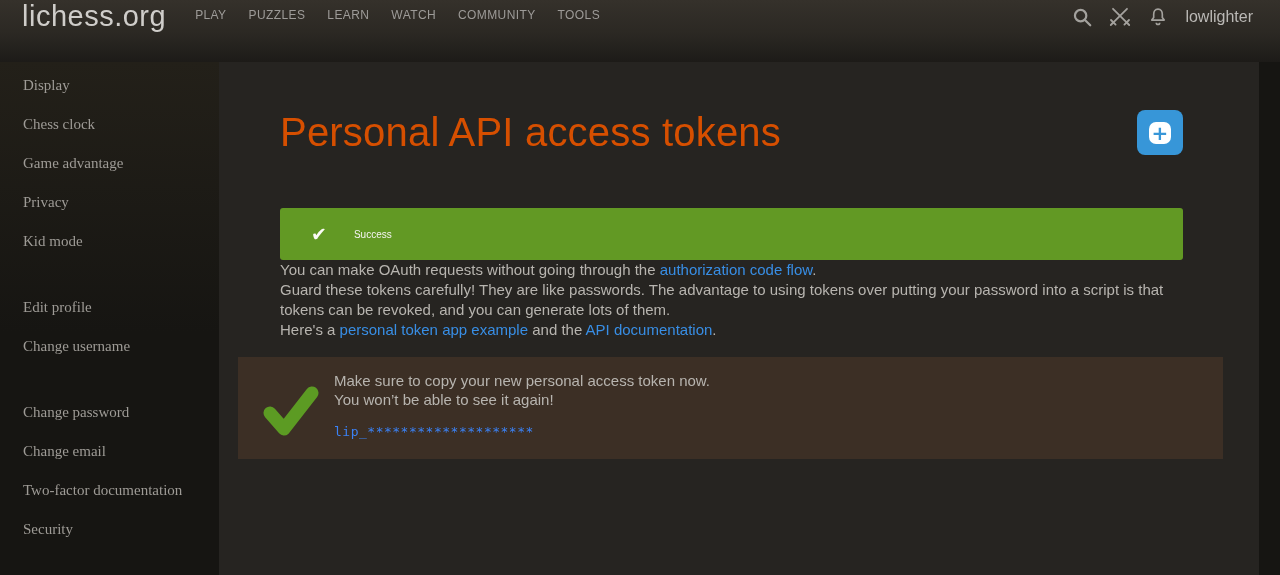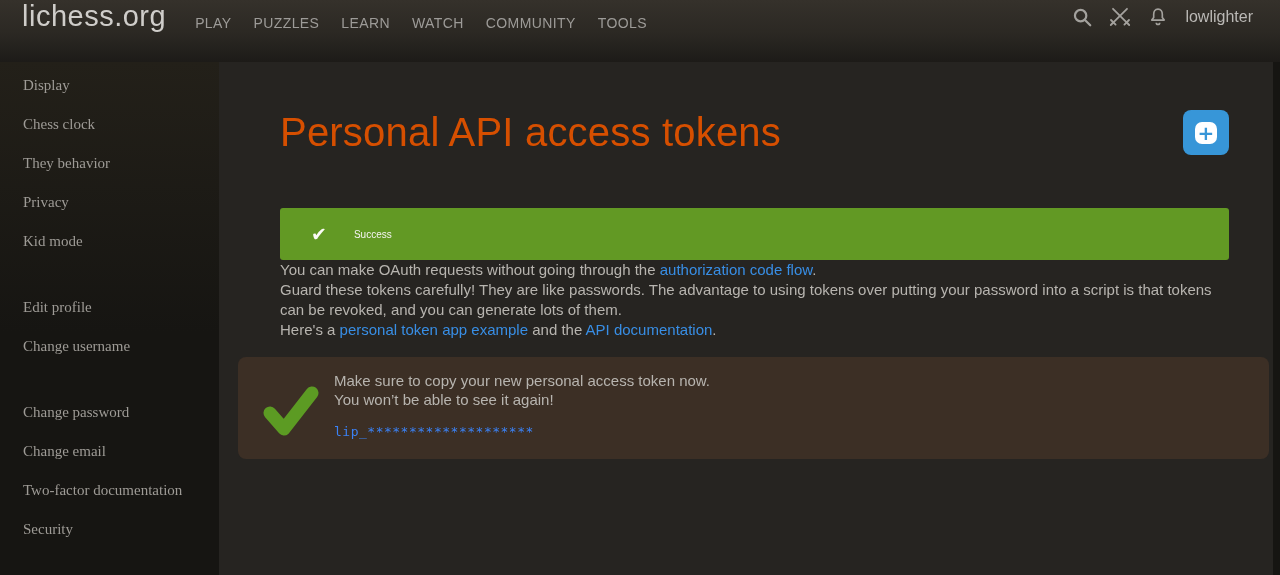--- a/index.html
+++ b/index.html
@@ -16,22 +16,22 @@
     height: 62px; display: flex; align-items: flex-start;
     padding: 0 14px 8px 22px;
     background: linear-gradient(to bottom, #35312b 0%, #2b2823 55%, #1d1b18 100%);
   }
   .logo {
     font-size: 29px; color: #cfcdca; letter-spacing: 0.5px; cursor: pointer;
     font-weight: 400;
   }
   .topnav { display: flex; margin-left: 18px; }
   .topnav a {
-    display: block; padding: 8px 11px; font-size: 14px; letter-spacing: 0.4px;
-    color: #9d9b98; text-decoration: none; text-transform: none; cursor: pointer; margin-top: 7px;
+    display: block; padding: 8px 11px; font-size: 12px; letter-spacing: 0.4px;
+    color: #9d9b98; text-decoration: none; text-transform: none; cursor: pointer;
   }
   .topbar-right { margin-left: auto; display: flex; align-items: center; }
   .icon-btn {
     width: 38px; height: 34px; display: flex; align-items: center; justify-content: center;
     cursor: pointer; background: none; border: none; padding: 0;
   }
   .username {
     font-size: 16px; color: #bab8b5; padding: 0 13px 0 8px; cursor: pointer;
   }
 
@@ -46,22 +46,22 @@
   }
   .side-group { margin: 0; padding: 0; list-style: none; font-family: Liberation Serif, serif; }
   .side-group + .side-group { margin-top: 27px; }
   .side-item {
     height: 39px; display: flex; align-items: center; padding-left: 23px;
     font-size: 15px; color: #9e9b96; cursor: pointer;
   }
 
   
   .main {
-    flex: 1; margin-right: 7px; background: #262421;
-    padding: 0 44px 0 61px; overflow: hidden;
+    flex: 1; margin-right: 21px; background: #262421;
+    padding: 0 76px 0 61px; overflow: hidden;
   }
   .title-row {
     display: flex; justify-content: space-between; align-items: flex-start;
     margin-top: 46px;
   }
   h1.page-title {
     margin: 0; font-size: 40px; line-height: 48px; font-weight: 400;
     color: #d64f00; letter-spacing: 0.2px;
   }
   .new-btn {
@@ -89,21 +89,21 @@
 
   .main p { margin: 0; font-size: 15px; line-height: 20px; color: #b7b4af; }
   .p-1 { margin-top: 29px; }
   .p-2 { margin-top: 18px; }
   .p-3 { margin-top: 18px; }
   .p-4 { margin-top: 16px; }
   a.lnk { color: #388ee5; text-decoration: none; cursor: pointer; }
 
   .token-box {
     margin: 17px -40px 0 -42px;
-    background: #3c2f25; border-radius: 8px;
+    background: #3c2f25; border-radius: 0;
     padding: 14px 20px 18px 22px;
     display: flex; align-items: flex-start;
   }
   .big-check { flex: none; width: 58px; margin: 14px 14px 0 2px; }
   .token-lines { font-size: 15px; line-height: 19px; color: #b7b4af; }
   .token-value {
     margin-top: 13px;
     font-family: "DejaVu Sans Mono", "Liberation Mono", monospace;
     font-size: 13px; letter-spacing: 0.5px; color: #3b82f6;
   }
@@ -149,21 +149,21 @@
     <div class="username">lowlighter</div>
   </div>
 </header>
 
 <div class="layout">
 
   <aside class="sidebar">
     <ul class="side-group">
       <li class="side-item">Display</li>
       <li class="side-item">Chess clock</li>
-      <li class="side-item">They behavior</li>
+      <li class="side-item">Game advantage</li>
       <li class="side-item">Privacy</li>
       <li class="side-item">Kid mode</li>
     </ul>
     <ul class="side-group">
       <li class="side-item">Edit profile</li>
       <li class="side-item">Change username</li>
     </ul>
     <ul class="side-group">
       <li class="side-item">Change password</li>
       <li class="side-item">Change email</li>

